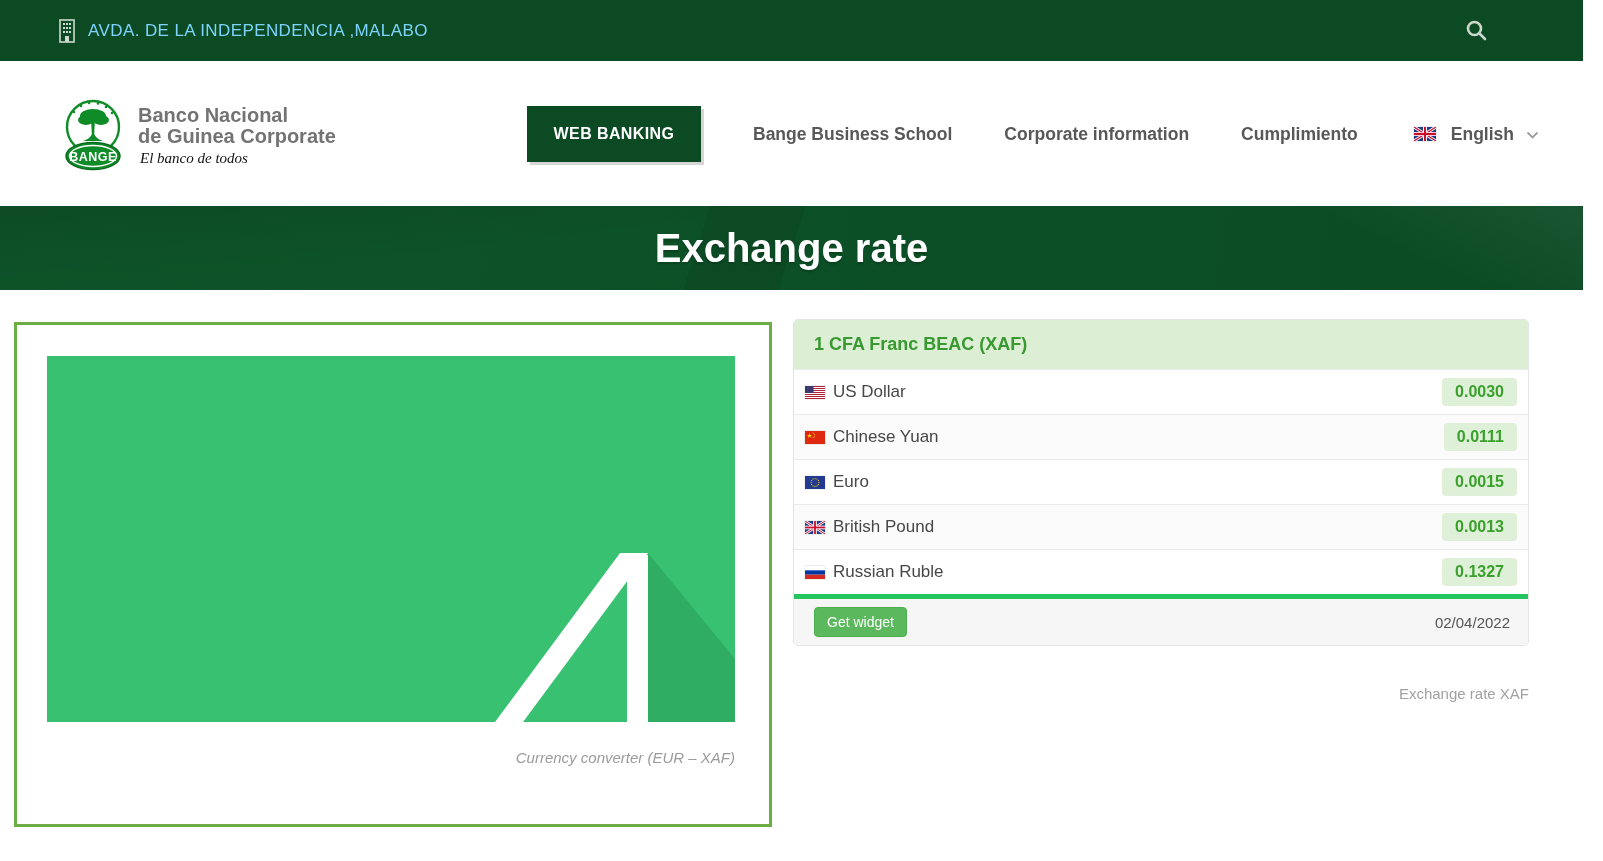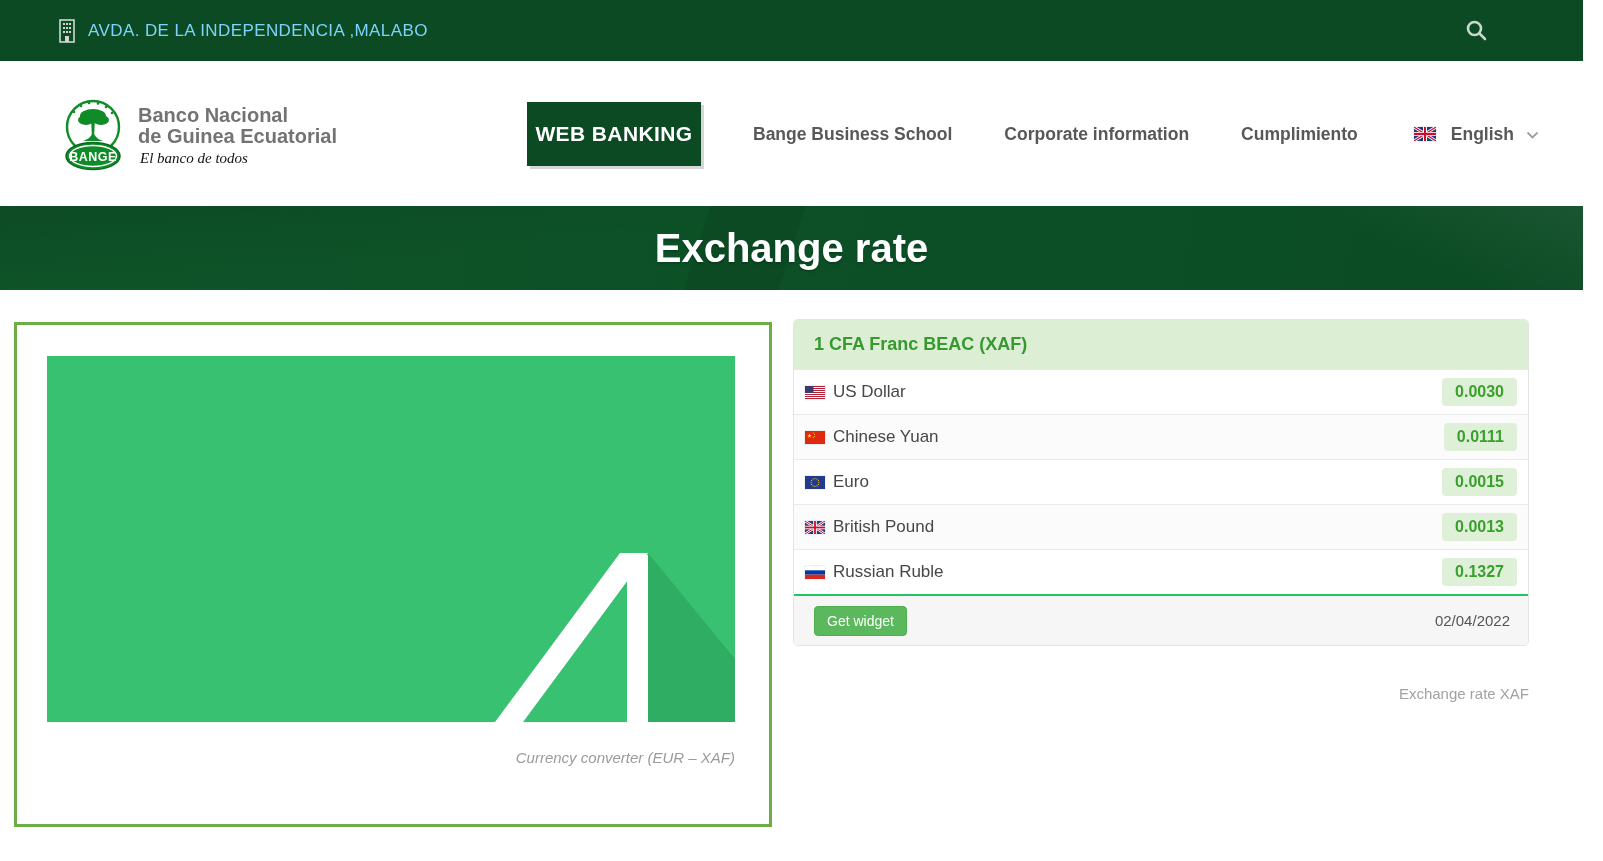--- a/index.html
+++ b/index.html
@@ -12,21 +12,21 @@
   .topbar .addr{color:#7dd3fc;font-size:17px;letter-spacing:.4px;}
   .topbar .search{position:absolute;right:95px;top:19px;width:23px;height:23px;cursor:pointer;}
 
   
   .header{position:absolute;left:0;top:61px;width:1583px;height:145px;background:#fff;}
   .logo{position:absolute;left:57px;top:33px;display:flex;align-items:center;gap:9px;cursor:pointer;}
   .logo-text{display:flex;flex-direction:column;}
   .logo-name{color:#737373;font-weight:bold;font-size:20px;line-height:21px;}
   .logo-tag{font-family:"Liberation Serif",serif;font-style:italic;font-size:15px;color:#141414;margin-top:3px;padding-left:2px;}
   .nav{position:absolute;left:527px;top:37px;height:72px;display:flex;align-items:center;}
-  .btn-webbanking{width:174px;height:64px;background:#0b4a23;color:#fff;font-weight:bold;font-size:21px;letter-spacing:.4px;display:flex;align-items:center;justify-content:center;border:none;cursor:pointer;box-shadow:3px 3px 0 rgba(0,0,0,.16);}
+  .btn-webbanking{width:174px;height:56px;background:#0b4a23;color:#fff;font-weight:bold;font-size:16px;letter-spacing:.4px;display:flex;align-items:center;justify-content:center;border:none;cursor:pointer;box-shadow:3px 3px 0 rgba(0,0,0,.16);}
   .nav-link{margin-left:52px;color:#585858;font-weight:bold;font-size:17.5px;cursor:pointer;white-space:nowrap;}
   .lang{margin-left:56px;display:flex;align-items:center;gap:7px;cursor:pointer;}
   .lang-label{color:#585858;font-weight:bold;font-size:17.5px;}
   .lang .caret{margin-left:5px;margin-top:3px;}
 
   
   .banner{position:absolute;left:0;top:206px;width:1583px;height:84px;background:linear-gradient(100deg,#0e5429 0%,#0c4f26 60%,#0b4b24 100%);overflow:hidden;}
   .banner::before{content:"";position:absolute;left:0;top:0;width:46%;height:100%;background:linear-gradient(to bottom right,rgba(0,0,0,.10),rgba(0,0,0,0) 60%);}
   .banner::after{content:"";position:absolute;right:0;top:0;width:28%;height:100%;background:linear-gradient(205deg,rgba(255,255,255,.06),rgba(0,0,0,0) 45%);}
   .banner .slash{position:absolute;left:44%;top:0;width:95px;height:100%;background:rgba(0,0,0,.07);transform:skewX(-18deg);}
@@ -39,21 +39,21 @@
 
   
   .rates{position:absolute;left:793px;top:319px;width:736px;border:1px solid #e2e6e0;border-radius:5px;background:#fff;box-sizing:border-box;overflow:hidden;}
   .rates-header{height:49px;background:#dcefd5;display:flex;align-items:center;padding-left:20px;box-sizing:border-box;}
   .rates-title{color:#37992f;font-weight:bold;font-size:18px;}
   .rate-row{height:45px;display:flex;align-items:center;padding:0 11px 0 11px;border-top:1px solid #eaeaea;box-sizing:border-box;}
   .rate-row:nth-child(odd){background:#fbfbfb;}
   .flag{width:20px;height:13px;margin-right:8px;flex:0 0 auto;box-shadow:0 0 1px rgba(0,0,0,.35);}
   .rate-name{color:#474747;font-size:17px;}
   .rate-pill{margin-left:auto;background:#dff0d8;color:#3aa02c;font-weight:bold;font-size:16px;padding:5px 13px;border-radius:4px;min-width:46px;text-align:center;}
-  .rates-footer{height:51px;background:#f6f6f6;display:flex;align-items:center;padding:0 18px 0 20px;border-top:2px solid #22c55e;box-sizing:border-box;}
+  .rates-footer{height:51px;background:#f6f6f6;display:flex;align-items:center;padding:0 18px 0 20px;border-top:5px solid #22c55e;box-sizing:border-box;}
   .btn-widget{background:#5cb85c;color:#fff;border:1px solid #4cae4c;border-radius:4px;font-size:14px;padding:6px 12px;cursor:pointer;font-family:"Liberation Sans",sans-serif;}
   .rates-date{margin-left:auto;color:#555;font-size:15px;}
   .footer-note{position:absolute;left:793px;top:685px;width:736px;text-align:right;color:#a2a2a2;font-size:15px;cursor:pointer;}
 </style>
 </head>
 <body>
 
 <div class="page">
 
   <div class="topbar">
@@ -96,21 +96,21 @@
           <ellipse cx="29" cy="26" rx="8" ry="5"></ellipse>
           <ellipse cx="44" cy="26" rx="8" ry="5"></ellipse>
           <path d="M34 24 L38 24 L37.2 40 C39 44 43 46 46 47 L26 47 C30 45.5 33.5 44 34.8 40 Z"></path>
         </g>
         <ellipse cx="36" cy="62" rx="27" ry="13.5" fill="#0f8c28" stroke="#0a6b1e" stroke-width="1.5"></ellipse>
         <ellipse cx="36" cy="62" rx="23.5" ry="10.5" fill="none" stroke="#ffffff" stroke-width="1.4"></ellipse>
         <text x="36" y="67" text-anchor="middle" font-family="Liberation Sans, sans-serif" font-size="12.5" font-weight="bold" fill="#ffffff" letter-spacing="0.5">BANGE</text>
       </svg>
       <div class="logo-text">
         <span class="logo-name">Banco Nacional</span>
-        <span class="logo-name">de Guinea Ecuatorial</span>
+        <span class="logo-name">de Guinea Corporate</span>
         <span class="logo-tag">El banco de todos</span>
       </div>
     </div>
 
     <nav class="nav">
       <button class="btn-webbanking">WEB BANKING</button>
       <span class="nav-link">Bange Business School</span>
       <span class="nav-link">Corporate information</span>
       <span class="nav-link">Cumplimiento</span>
       <span class="lang">

